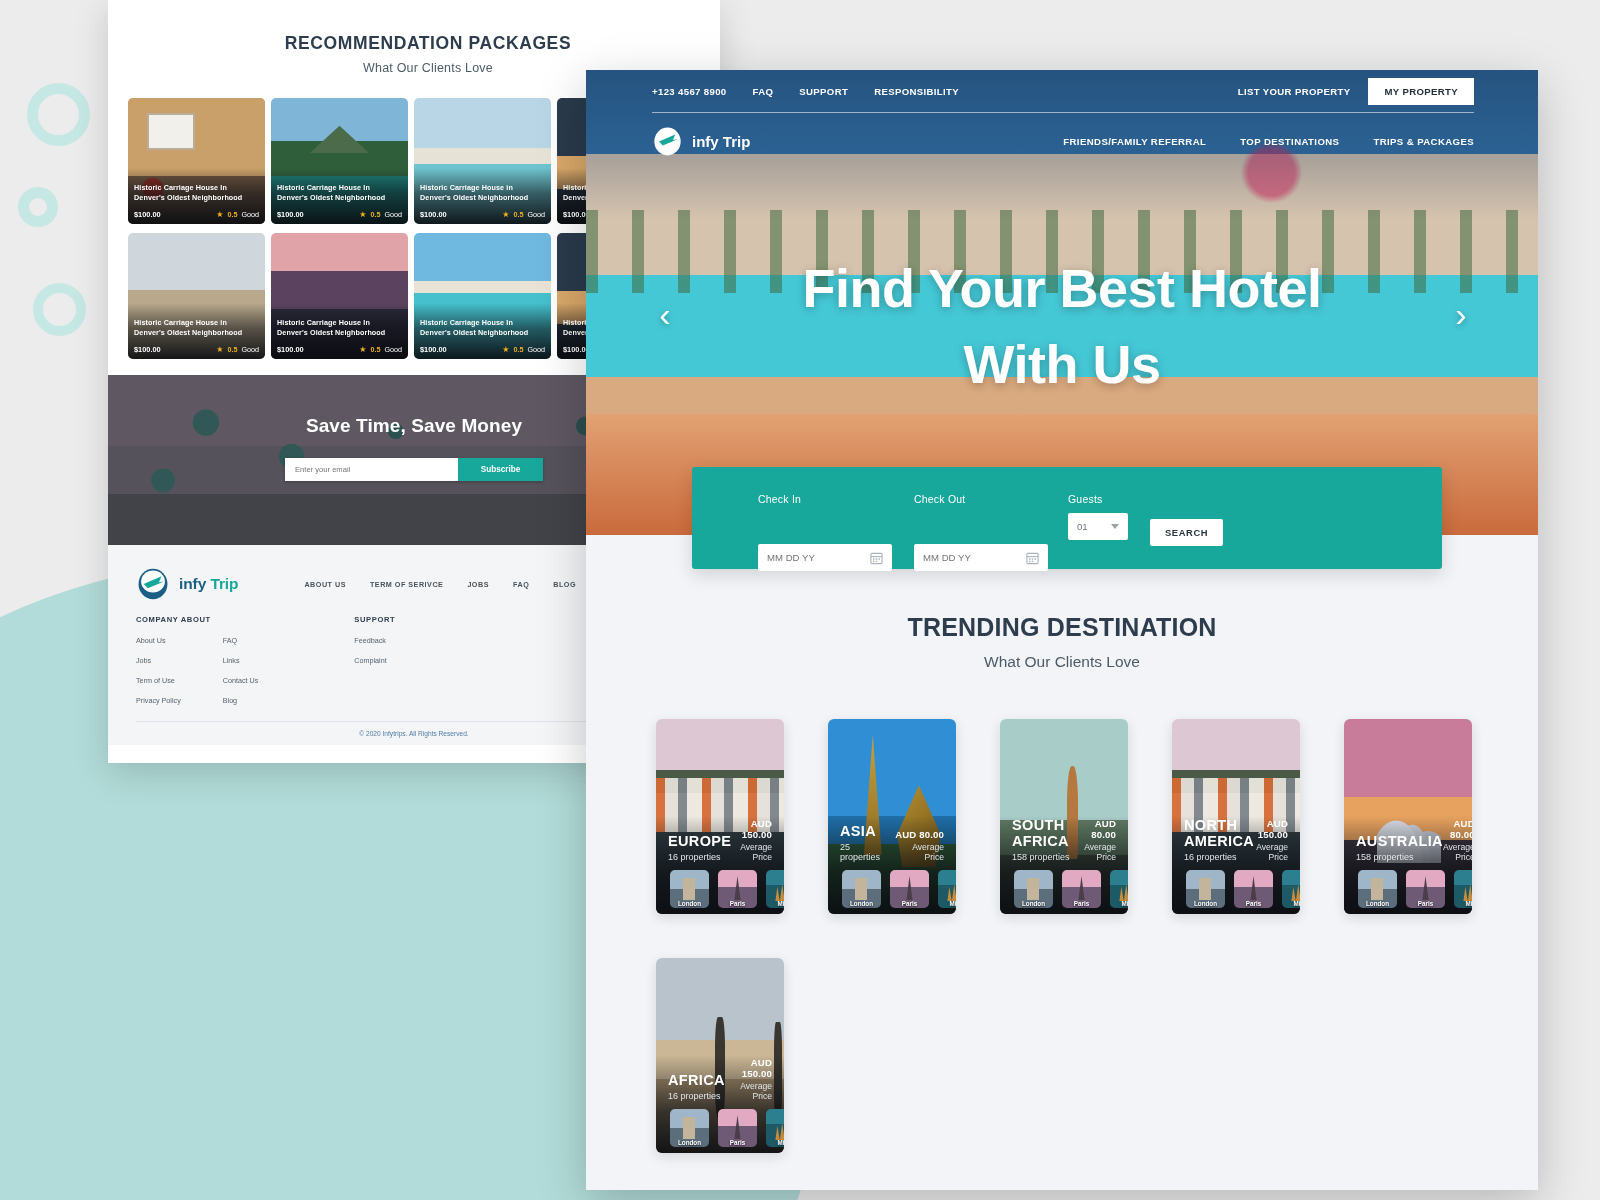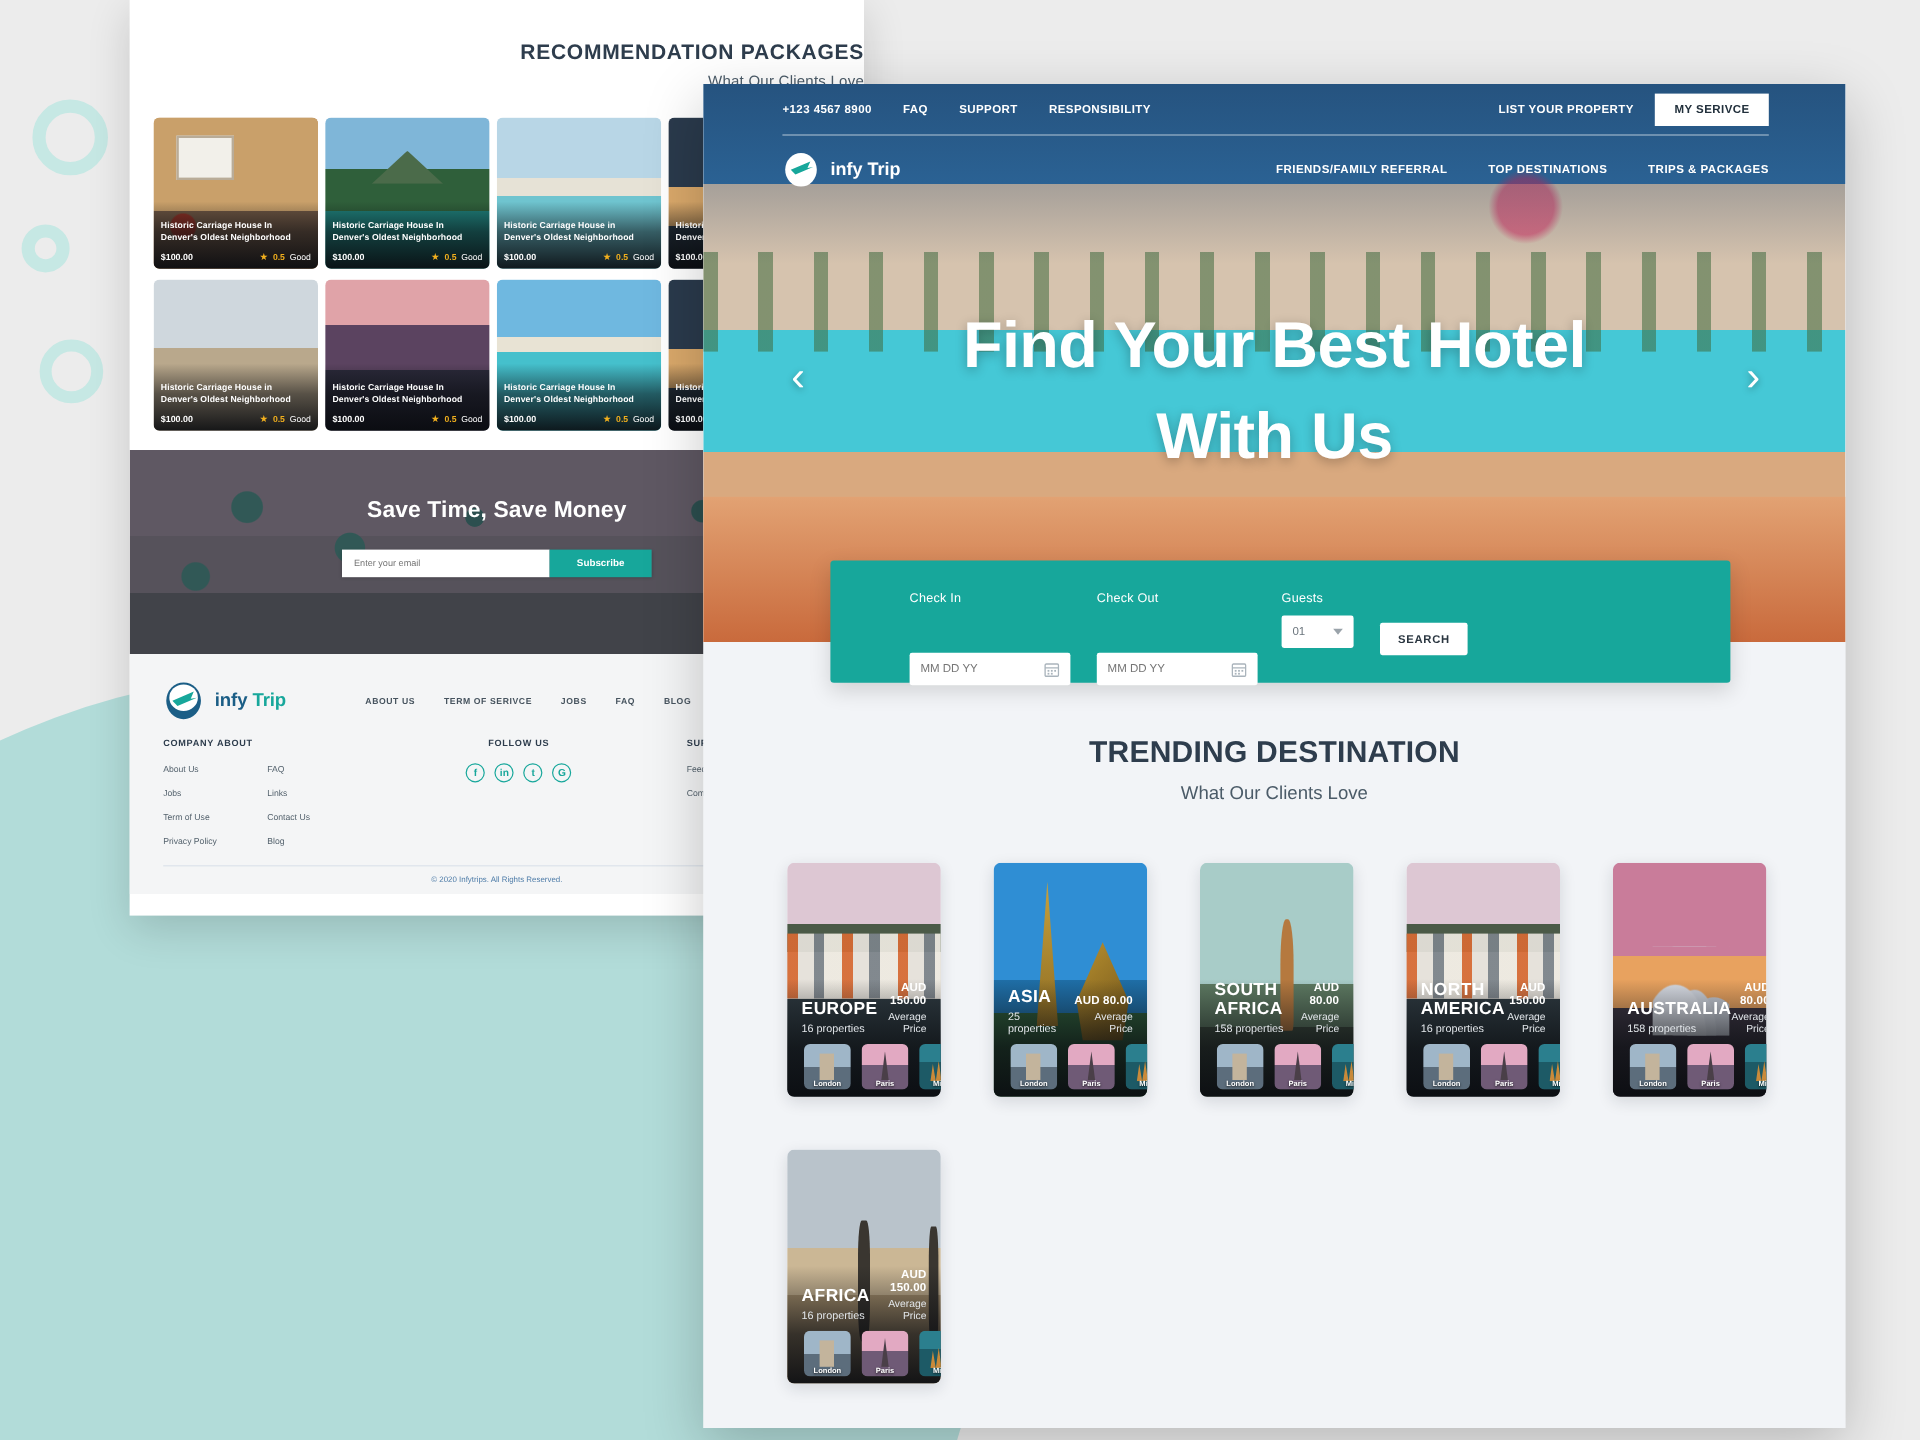--- a/index.html
+++ b/index.html
@@ -25,21 +25,21 @@
   .ring-2 { left: 18px; top: 187px; width: 40px; height: 40px; border-width: 11px; }
   .ring-3 { left: 33px; top: 283px; width: 53px; height: 53px; border-width: 10px; }
 
   
   .back-page {
     position: absolute; left: 108px; top: 0; width: 612px; height: 763px;
     background: #ffffff;
     box-shadow: 0 10px 34px rgba(0,0,0,.16);
     overflow: hidden;
   }
-  .bp-head { padding-top: 33px; text-align: right; padding-left: 28px; }
+  .bp-head { padding-top: 33px; text-align: center; padding-left: 28px; }
   .bp-title {
     font-size: 17.5px; font-weight: 700; letter-spacing: .6px; color: #2e3d4d;
   }
   .bp-sub { margin-top: 7px; font-size: 12.5px; color: #4b5b68; letter-spacing: .2px; }
 
   .bp-grid {
     margin: 23px 0 0 20px; display: grid;
     grid-template-columns: repeat(4, 137px); gap: 9px 6px;
   }
   .rec-card {
@@ -530,29 +530,20 @@
                 <li>Privacy Policy</li>
               </ul>
             <ul id="foot-c2">
                 <li>FAQ</li>
                 <li>Links</li>
                 <li>Contact Us</li>
                 <li>Blog</li>
               </ul>
           </div>
         </div>
-        <div class="bp-follow">
-          <div class="bp-col-h">FOLLOW US</div>
-          <div class="bp-social" id="foot-social">
-              <span class="soc">f</span>
-              <span class="soc">in</span>
-              <span class="soc">t</span>
-              <span class="soc">G</span>
-            </div>
-        </div>
         <div class="bp-support">
           <div class="bp-col-h">SUPPORT</div>
           <ul id="foot-sup">
               <li>Feedback</li>
               <li>Complaint</li>
             </ul>
         </div>
       </div>
 
       <div class="bp-copy">© 2020 Infytrips. All Rights Reserved.</div>
@@ -567,21 +558,21 @@
 
       <div class="topbar">
         <div class="topbar-left">
           <span>+123 4567 8900</span>
           <span>FAQ</span>
           <span>SUPPORT</span>
           <span>RESPONSIBILITY</span>
         </div>
         <div class="topbar-right">
           <span class="list-prop">LIST YOUR PROPERTY</span>
-          <button class="my-account">MY SERIVCE</button>
+          <button class="my-account">MY PROPERTY</button>
         </div>
       </div>
 
       <div class="nav-rule"></div>
 
       <div class="navbar">
         <div class="brand">
           <div class="logo-mark">
             <svg viewBox="0 0 40 40" width="31" height="31">
               <ellipse cx="20" cy="20" rx="17" ry="18" fill="#ffffff"></ellipse>

